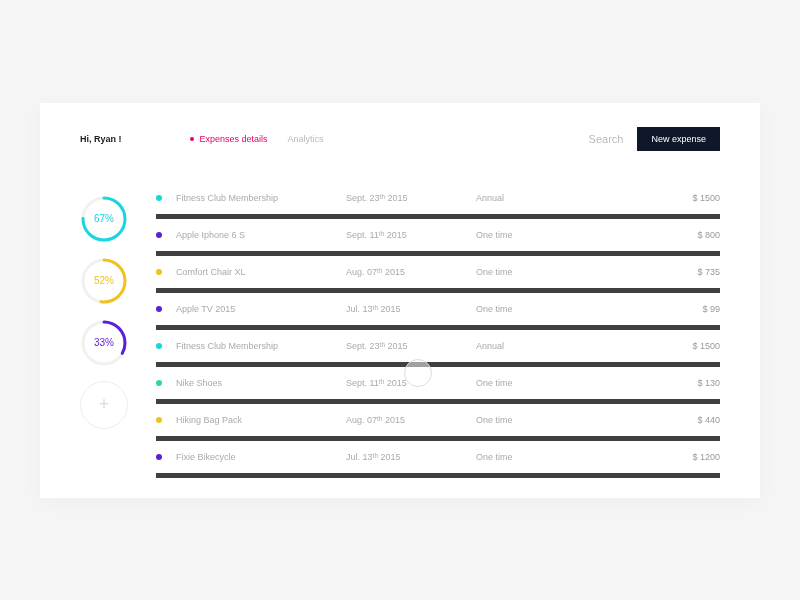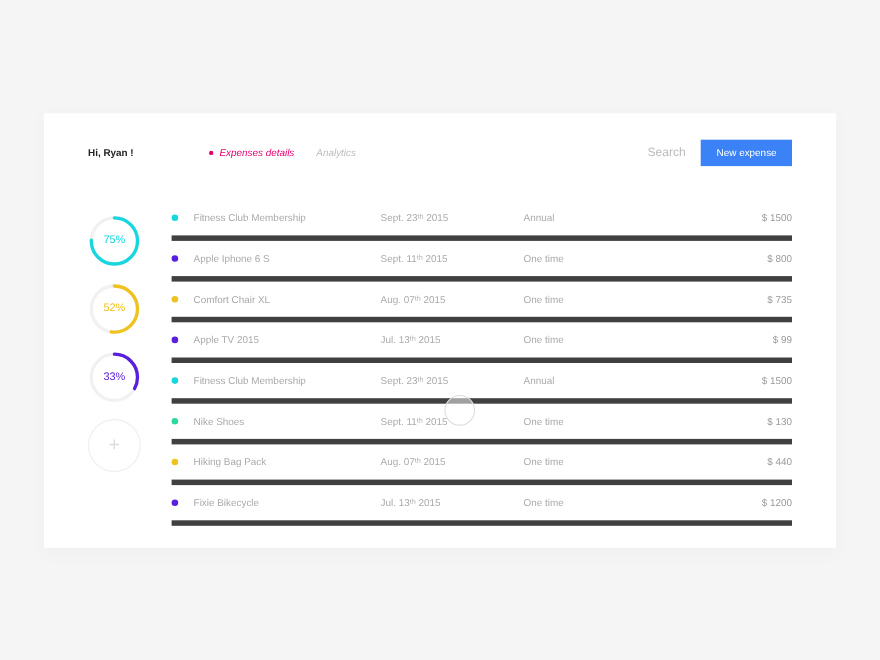--- a/index.html
+++ b/index.html
@@ -19,28 +19,28 @@
   box-shadow: 0 4px 20px rgba(0,0,0,0.03);
 }
 .header {
   display: flex;
   align-items: center;
   gap: 28px;
   font-size: 9px;
   margin-bottom: 40px;
 }
 .greeting { font-weight: 600; color: #222; }
-.nav { display: flex; gap: 20px; margin-left: 40px; font-style: italic; }
+.nav { display: flex; gap: 20px; margin-left: 40px; }
 .nav-item { color: #bbb; cursor: pointer; display: flex; align-items: center; gap: 6px; }
 .nav-item.active { color: #e6006f; font-weight: 500; }
 .nav-dot { width: 4px; height: 4px; border-radius: 50%; background: #e6006f; }
 .header-right { margin-left: auto; display: flex; align-items: center; gap: 14px; }
 .search { color: #bbb; font-size: 11px; cursor: pointer; }
 .new-btn {
-  background: #3b82f6;
+  background: #0f172a;
   color: #fff;
   border: none;
   padding: 7px 14px;
   font-size: 9px;
   cursor: pointer;
   font-weight: 500;
 }
 .title-row {
   display: flex;
   align-items: flex-end;
@@ -131,21 +131,21 @@
     </div>
   </div>
 
 
   <div class="content">
     <div class="rings" id="rings">
 
     <div class="ring-wrap"><svg width="48" height="48">
             <circle cx="24" cy="24" r="21" fill="none" stroke="#f1f1f1" stroke-width="3"></circle>
             <circle cx="24" cy="24" r="21" fill="none" stroke="#16d6e0" stroke-width="3" stroke-dasharray="98.96016858807849 131.94689145077132" transform="rotate(-90 24 24)" stroke-linecap="round"></circle>
-          </svg><div class="ring-label" style="color: rgb(22, 214, 224);">75%</div></div>
+          </svg><div class="ring-label" style="color: rgb(22, 214, 224);">67%</div></div>
         <div class="ring-wrap"><svg width="48" height="48">
             <circle cx="24" cy="24" r="21" fill="none" stroke="#f1f1f1" stroke-width="3"></circle>
             <circle cx="24" cy="24" r="21" fill="none" stroke="#f0c21f" stroke-width="3" stroke-dasharray="68.61238355440109 131.94689145077132" transform="rotate(-90 24 24)" stroke-linecap="round"></circle>
           </svg><div class="ring-label" style="color: rgb(240, 194, 31);">52%</div></div>
         <div class="ring-wrap"><svg width="48" height="48">
             <circle cx="24" cy="24" r="21" fill="none" stroke="#f1f1f1" stroke-width="3"></circle>
             <circle cx="24" cy="24" r="21" fill="none" stroke="#5a1fde" stroke-width="3" stroke-dasharray="43.54247417875454 131.94689145077132" transform="rotate(-90 24 24)" stroke-linecap="round"></circle>
           </svg><div class="ring-label" style="color: rgb(90, 31, 222);">33%</div></div>
         <div class="add-ring">+</div>
       </div>

